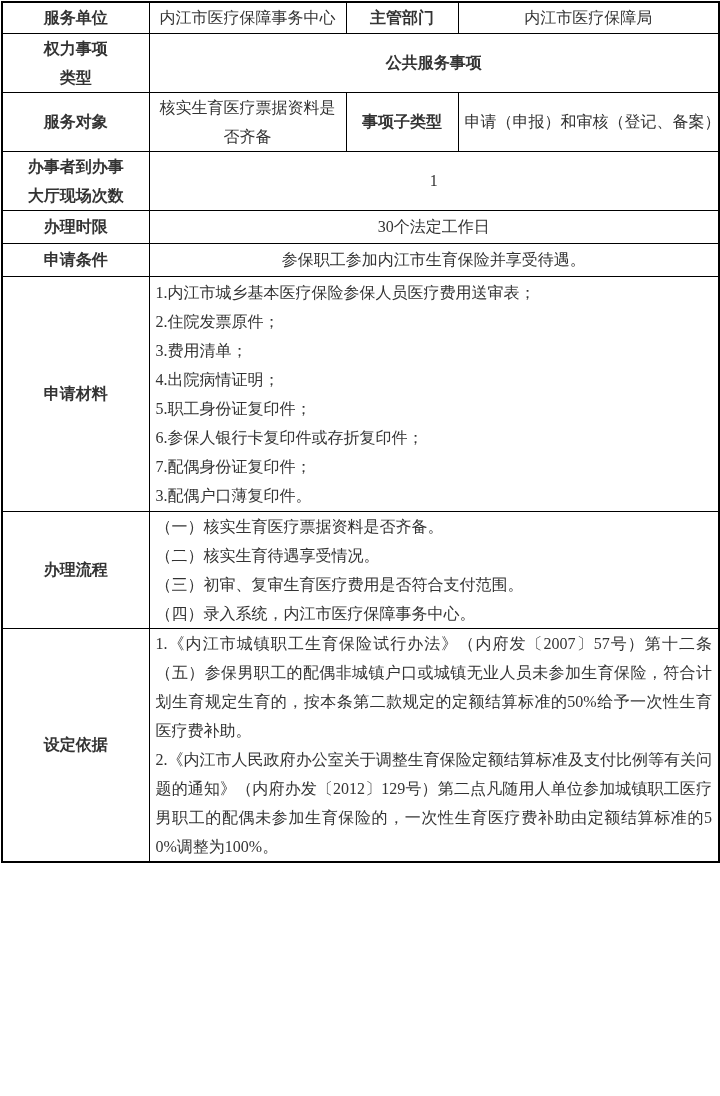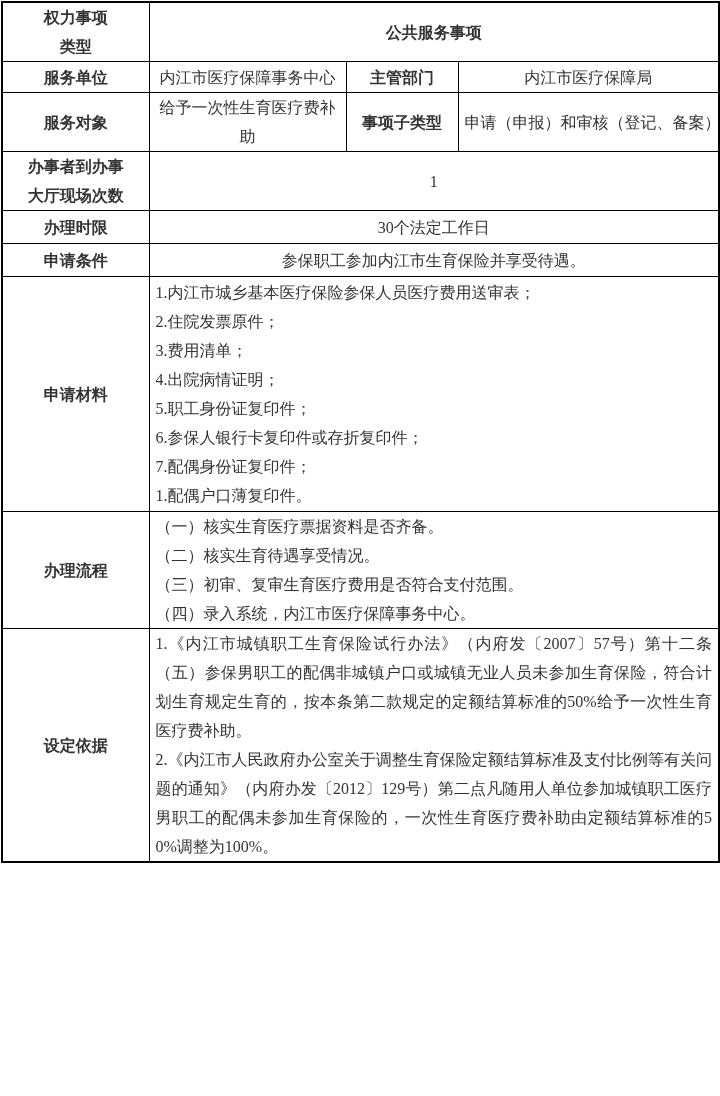--- a/index.html
+++ b/index.html
@@ -46,38 +46,38 @@
 
 <table class="doc-table">
   <colgroup>
     <col style="width:147px">
     <col style="width:197px">
     <col style="width:112px">
     <col style="width:261px">
   </colgroup>
 
   <tbody>
-      <tr style="height:56px">
+      <tr style="height:31px">
+    <td class="lbl">服务单位</td>
+    <td class="nowrap">内江市医疗保障事务中心</td>
+    <td class="lbl">主管部门</td>
+    <td class="nowrap">内江市医疗保障局</td>
+  </tr>
+
+  <tr style="height:56px">
     <td class="lbl">
       <div>权力事项</div>
       <div>类型</div>
     </td>
     <td class="lbl" colspan="3">公共服务事项</td>
   </tr>
 
-  <tr style="height:31px">
-    <td class="lbl">服务单位</td>
-    <td class="nowrap">内江市医疗保障事务中心</td>
-    <td class="lbl">主管部门</td>
-    <td class="nowrap">内江市医疗保障局</td>
-  </tr>
-
   <tr style="height:48px">
     <td class="lbl">服务对象</td>
-    <td>给予一次性生育医疗费补助</td>
+    <td>核实生育医疗票据资料是否齐备</td>
     <td class="lbl nowrap">事项子类型</td>
     <td class="nowrap">申请（申报）和审核（登记、备案）</td>
   </tr>
 
 
 
   <tr style="height:59px">
     <td class="lbl">
       <div>办事者到办事</div>
       <div>大厅现场次数</div>
@@ -100,21 +100,21 @@
   <tr style="height:235px">
     <td class="lbl">申请材料</td>
     <td colspan="3" class="left-cell">
       <div>1.内江市城乡基本医疗保险参保人员医疗费用送审表；</div>
       <div>2.住院发票原件；</div>
       <div>3.费用清单；</div>
       <div>4.出院病情证明；</div>
       <div>5.职工身份证复印件；</div>
       <div>6.参保人银行卡复印件或存折复印件；</div>
       <div>7.配偶身份证复印件；</div>
-      <div>1.配偶户口薄复印件。</div>
+      <div>3.配偶户口薄复印件。</div>
     </td>
   </tr>
 
   <tr style="height:114px">
     <td class="lbl">办理流程</td>
     <td colspan="3" class="left-cell">
       <div>（一）核实生育医疗票据资料是否齐备。</div>
       <div>（二）核实生育待遇享受情况。</div>
       <div>（三）初审、复审生育医疗费用是否符合支付范围。</div>
       <div>（四）录入系统，内江市医疗保障事务中心。</div>

